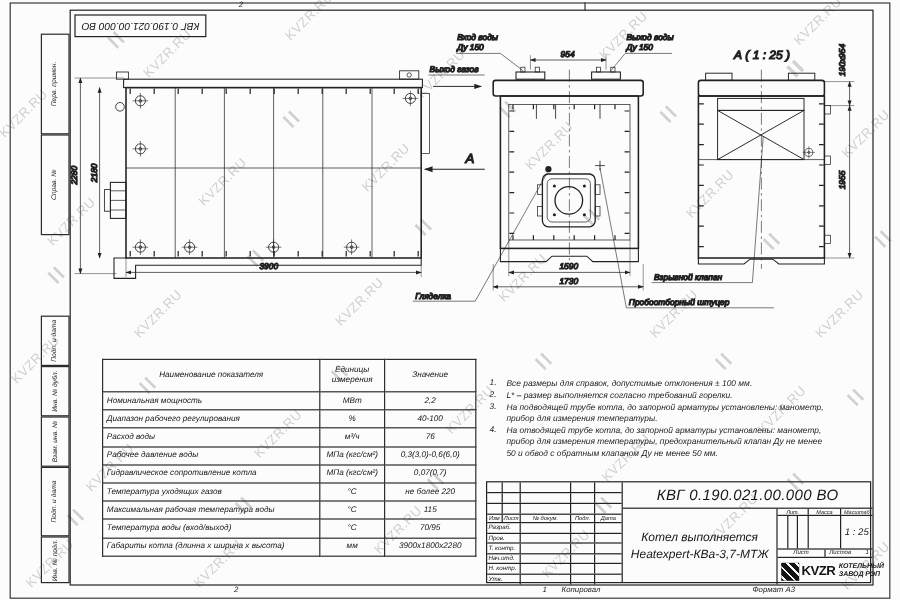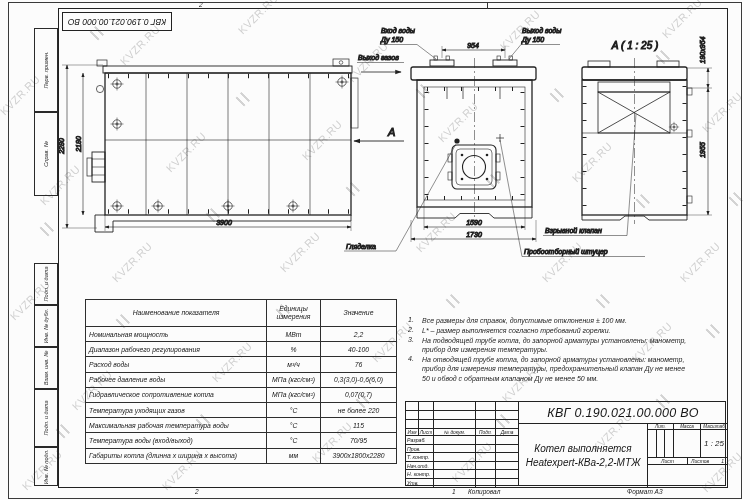--- a/index.html
+++ b/index.html
@@ -523,21 +523,21 @@
             <span class="s-label">Утв.</span>
             <span class="s-doc"></span>
             <span class="s-podp"></span>
             <span class="s-data"></span>
           </div>
         </div>
     </div>
     <div class="tb-doc">КВГ 0.190.021.00.000 ВО</div>
     <div class="tb-product">
       <div>Котел выполняется</div>
-      <div>Heatexpert-КВа-2,2-МТЖ</div>
+      <div>Heatexpert-КВа-3,7-МТЖ</div>
     </div>
     <div class="tb-right">
       <div class="hdr">
         <span class="h-lit">Лит.</span>
         <span class="h-mass">Масса</span>
         <span class="h-scale">Масштаб</span>
       </div>
       <div class="vals">
         <span class="v-lit">
             <i></i>
@@ -547,16 +547,24 @@
         <span class="v-mass"></span>
         <span class="v-scale">1 : 25</span>
       </div>
       <div class="sheetrow">
         <span class="sr-l">Лист</span>
         <span class="sr-r">
           <span>Листов</span>
           <span>1</span>
         </span>
       </div>
+      <div class="tb-logo-row">
+        <span class="kvzr-logo"></span>
+        <span class="kvzr-name">KVZR</span>
+        <span class="kvzr-sub">
+          <div>КОТЕЛЬНЫЙ</div>
+          <div>ЗАВОД РЭП</div>
+        </span>
+      </div>
     </div>
   </div>
 
 </div>
 
 </body></html>

